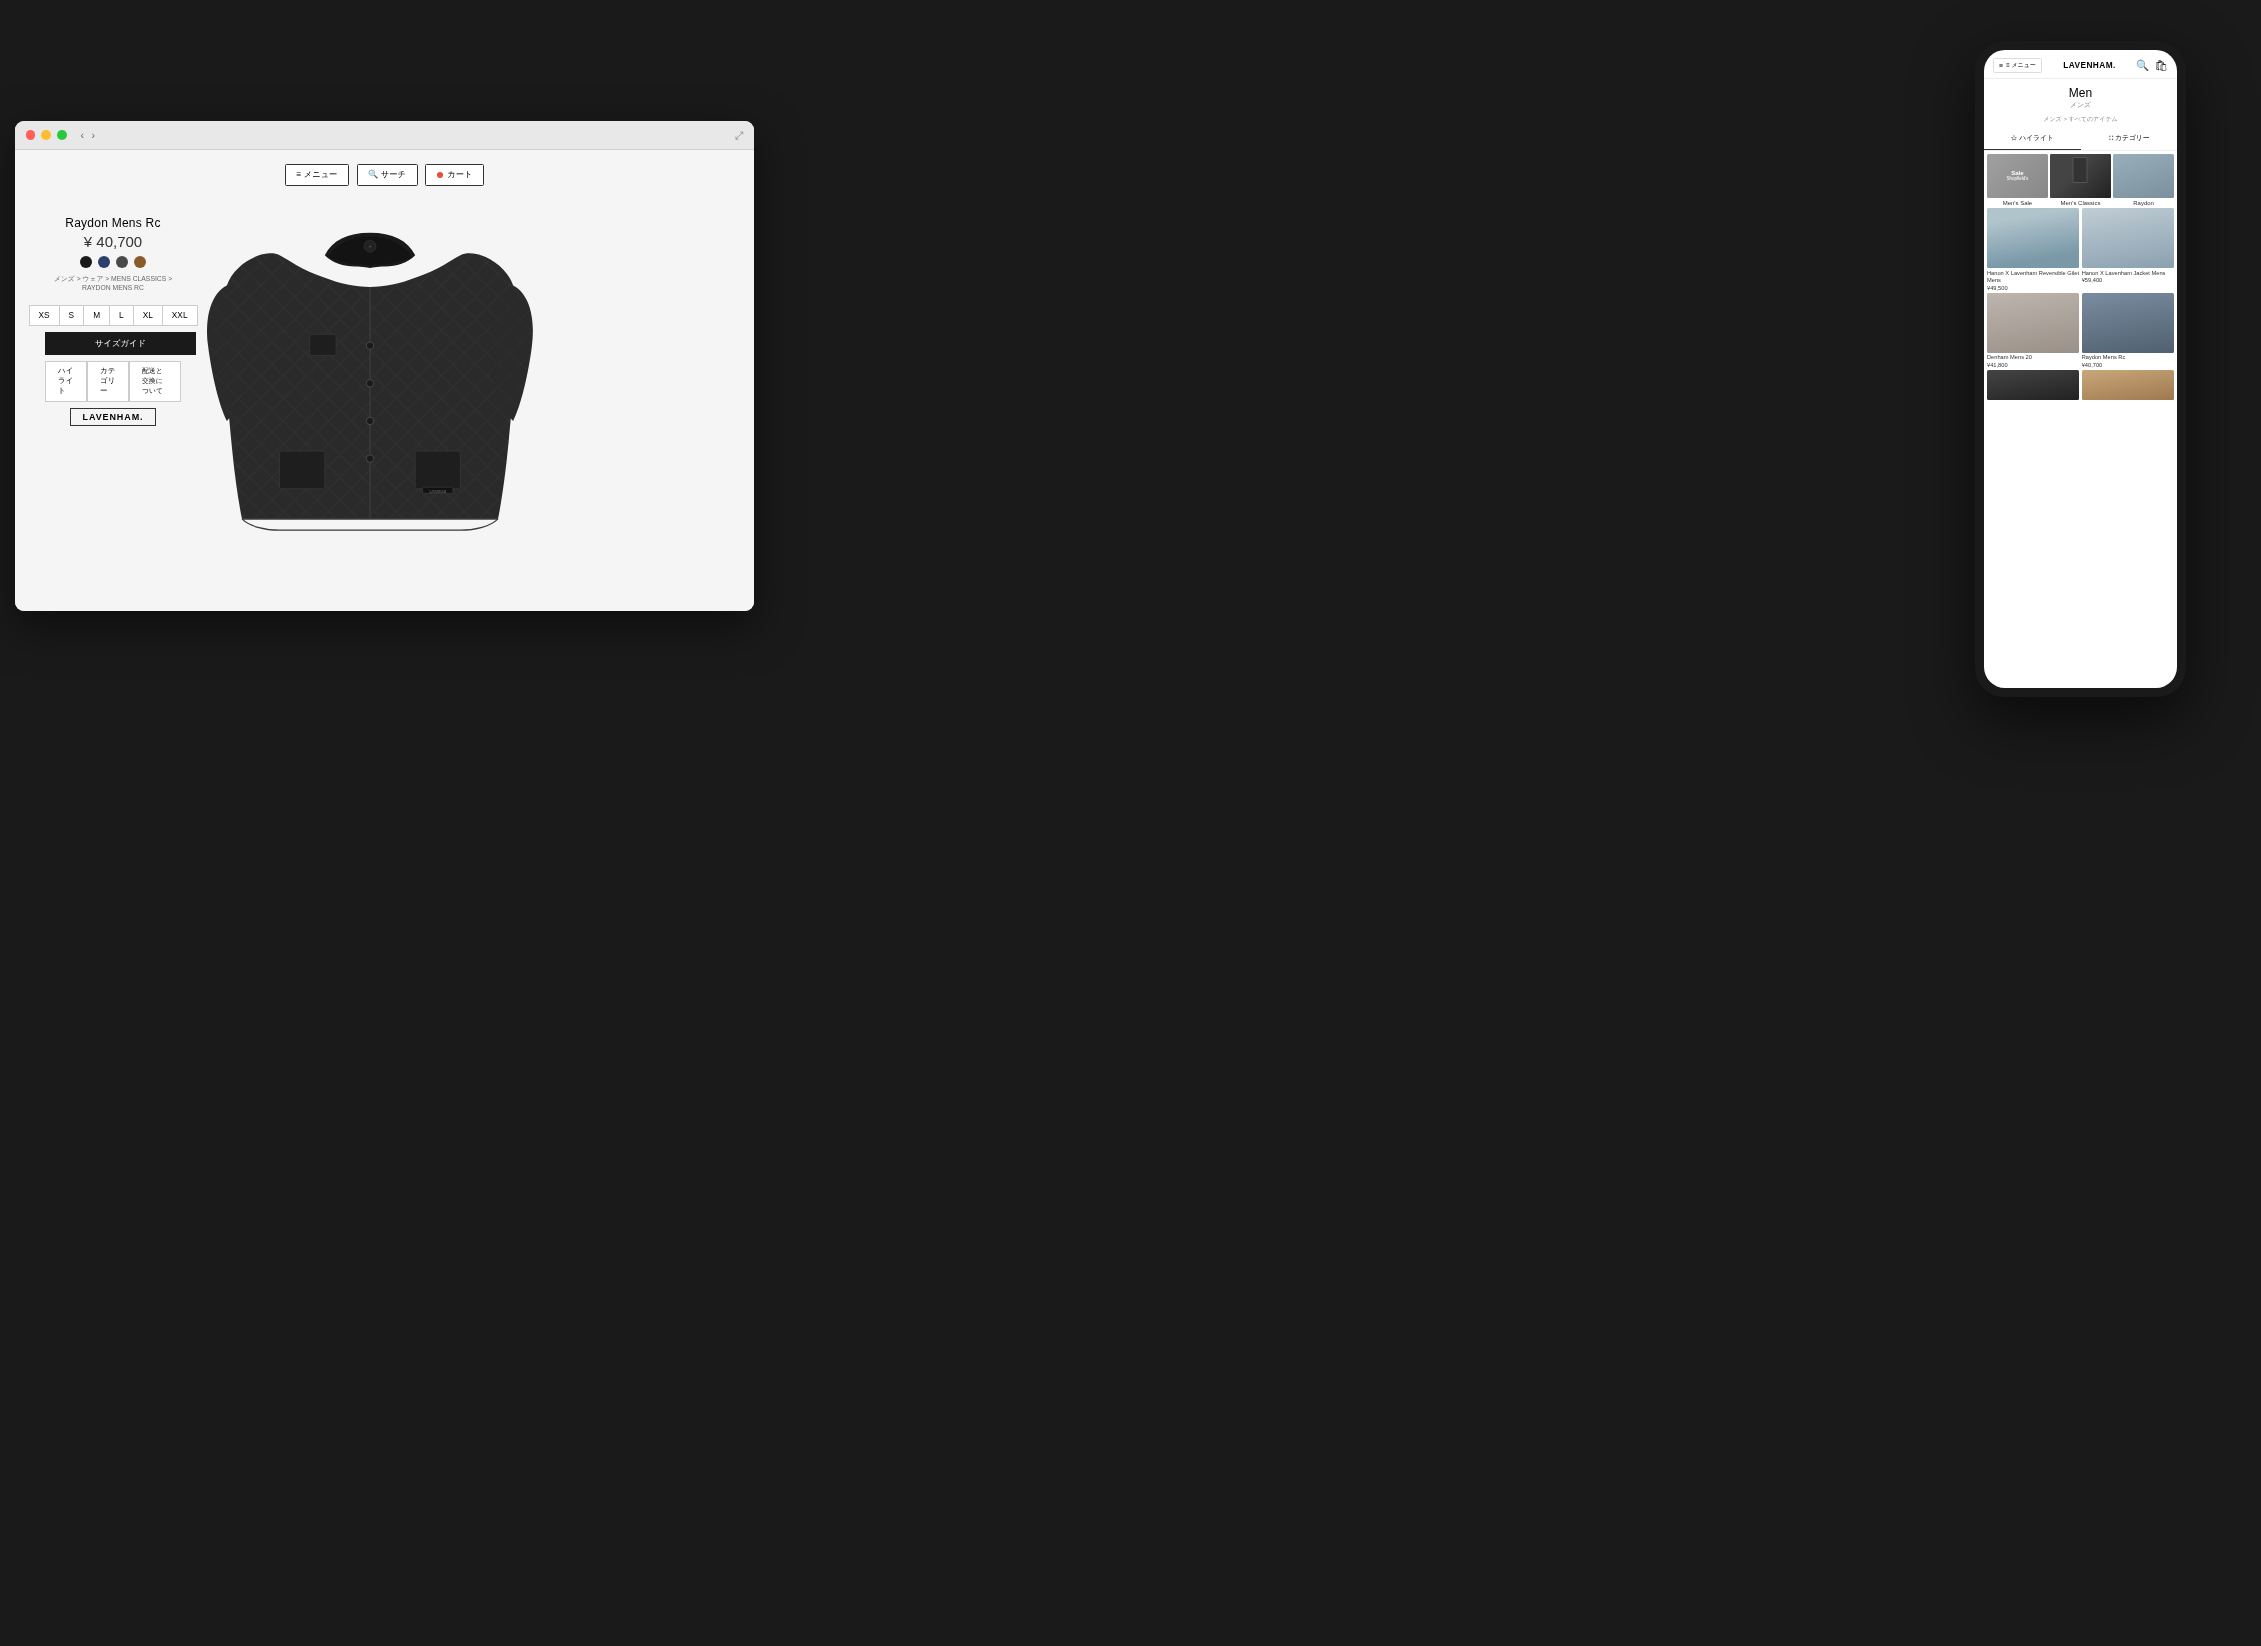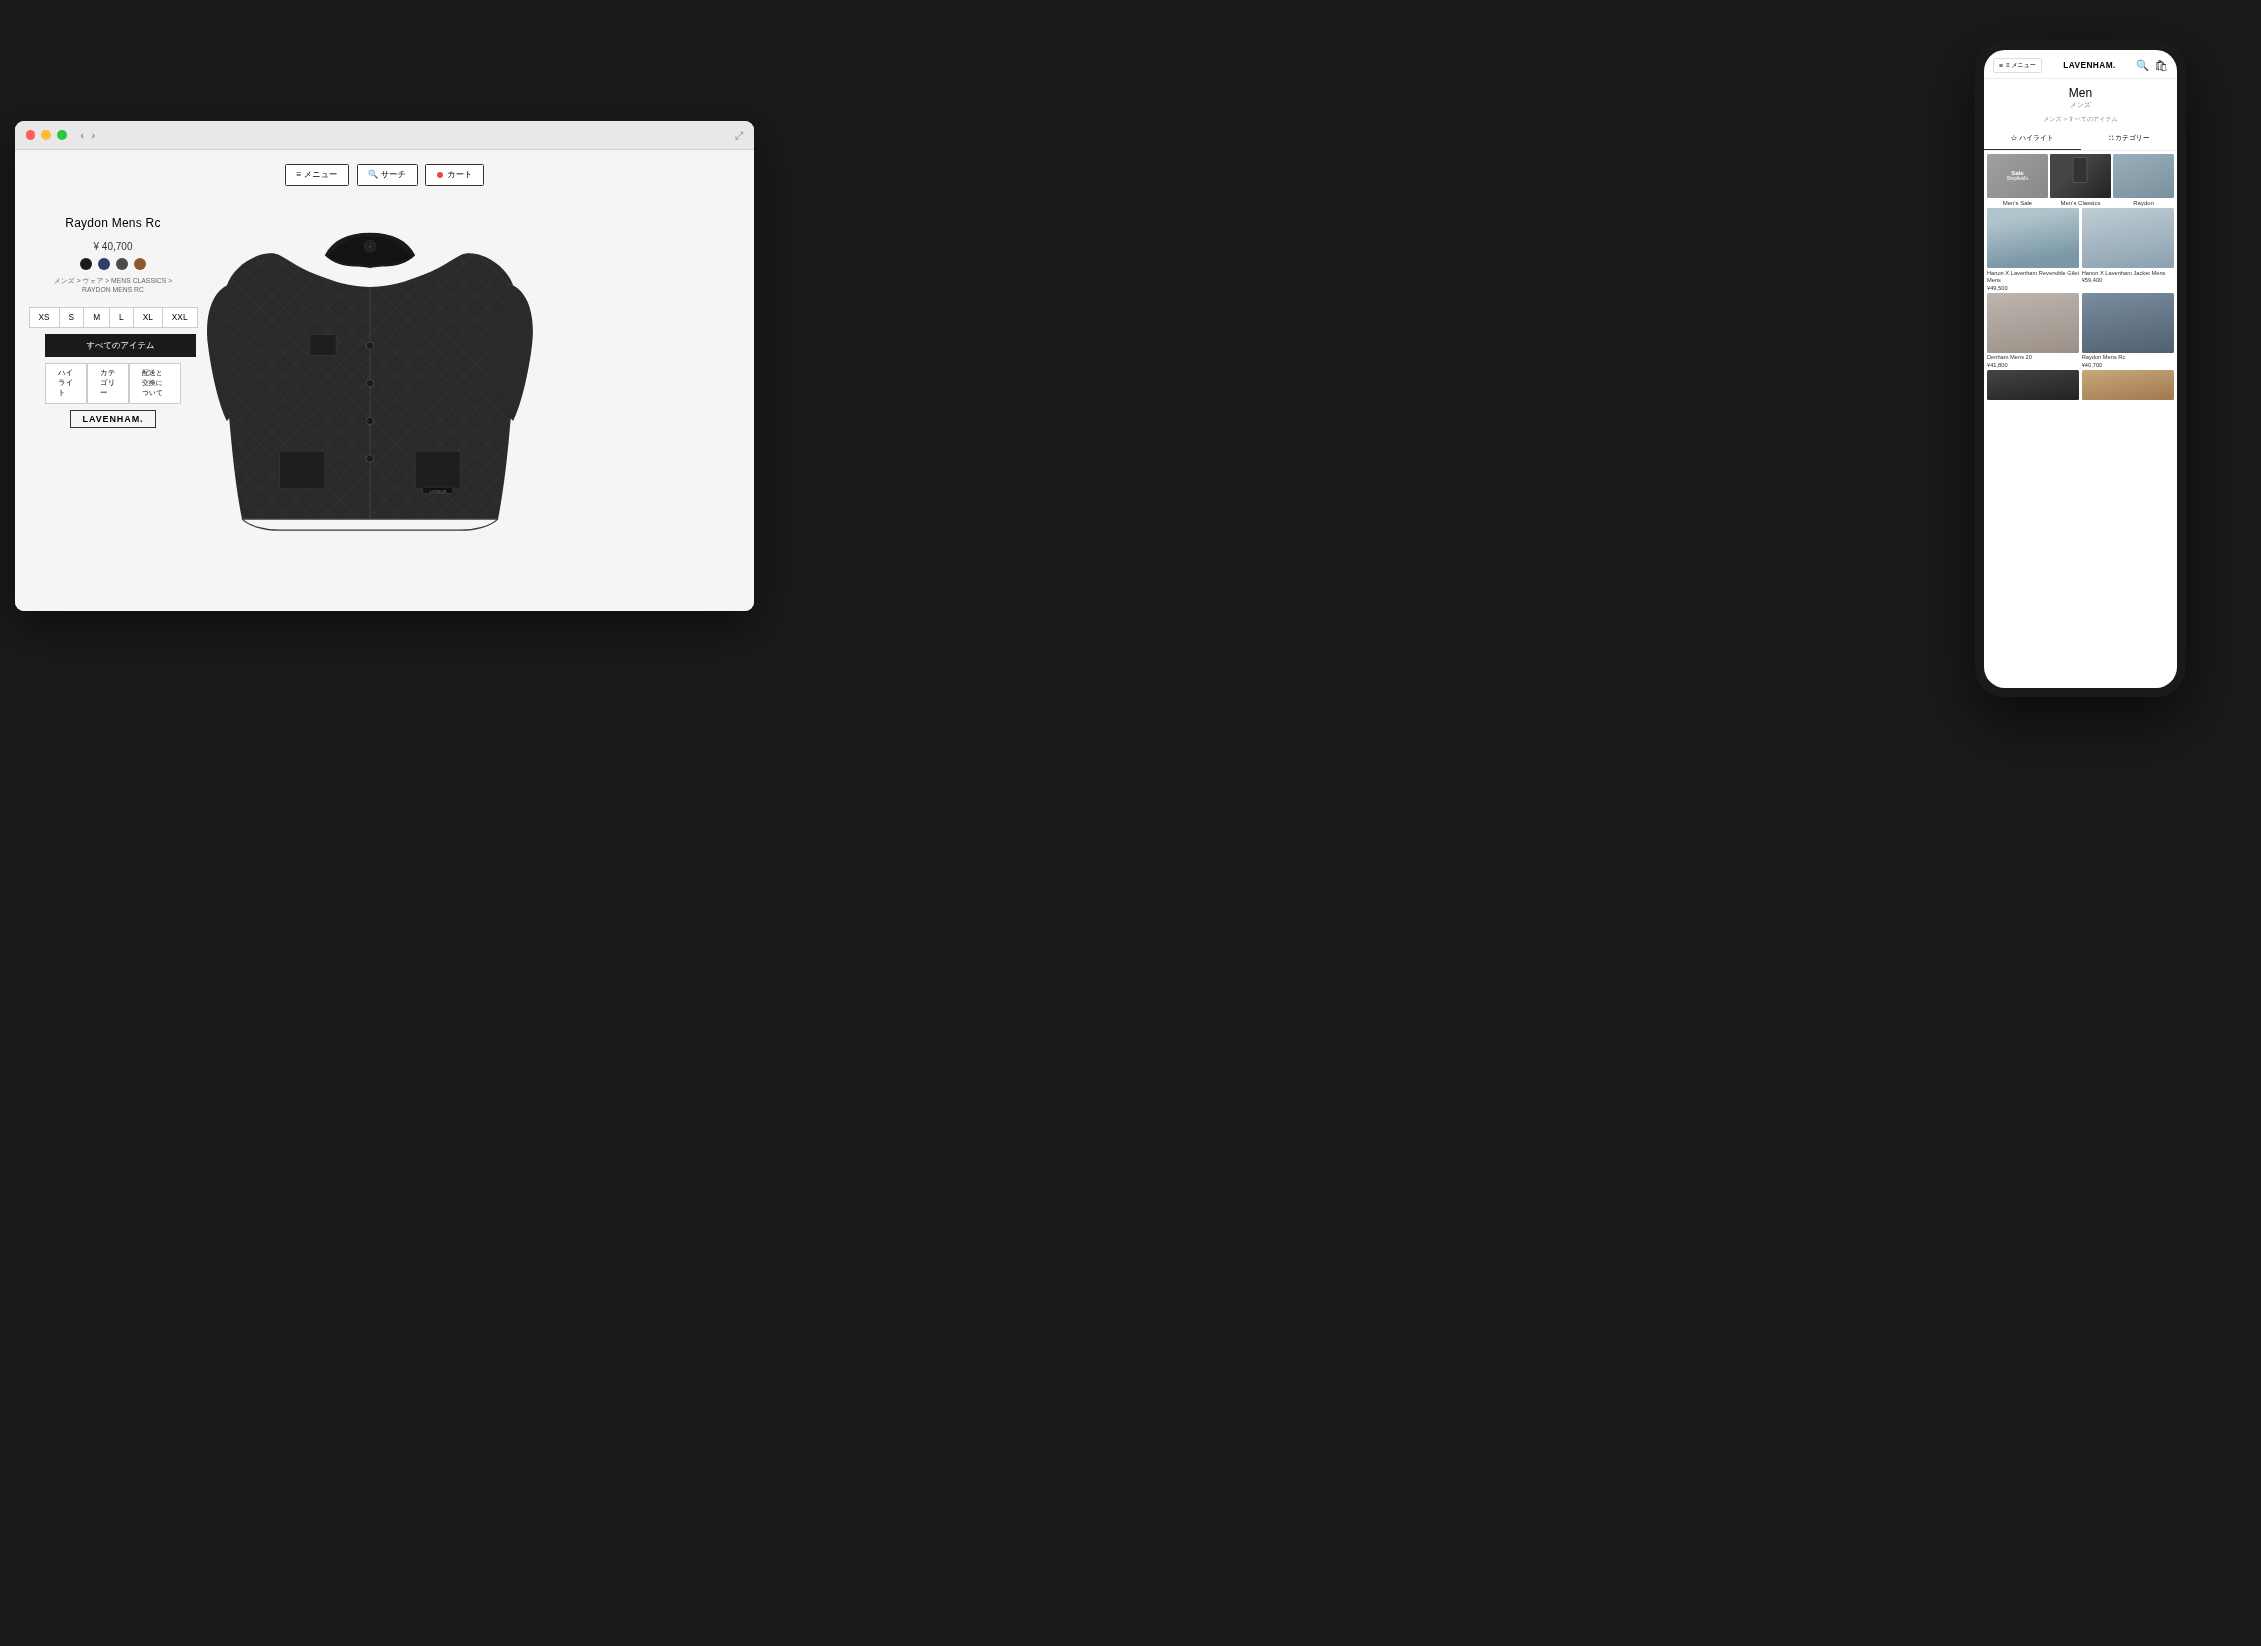--- a/index.html
+++ b/index.html
@@ -102,22 +102,22 @@
     .product-info {
       text-align: center;
       padding: 6px 0 4.5px;
     }
     .product-title {
       font-size: 12px;
       font-weight: 500;
       letter-spacing: 0.02em;
     }
     .product-price {
-      font-size: 10px;
-      margin-top: 11px;
+      font-size: 15px;
+      margin-top: 3px;
       color: #333;
     }
     .color-swatches {
       display: flex;
       justify-content: center;
       gap: 6px;
       margin: 6px 0;
     }
     .swatch {
       width: 12px; height: 12px;
@@ -462,21 +462,21 @@
         <div class="size-grid">
           <div class="size-btn">XS</div>
           <div class="size-btn">S</div>
           <div class="size-btn">M</div>
           <div class="size-btn">L</div>
           <div class="size-btn">XL</div>
           <div class="size-btn">XXL</div>
         </div>
       </div>
 
-      <button class="add-to-cart-btn">すべてのアイテム</button>
+      <button class="add-to-cart-btn">サイズガイド</button>
 
       <div class="info-tabs">
         <div class="info-tab">ハイライト</div>
         <div class="info-tab">カテゴリー</div>
         <div class="info-tab" style="font-size:6.8px">配送と交換について</div>
       </div>
 
       <div class="brand-logo-area">
         <div class="brand-logo-box">LAVENHAM.</div>
       </div>

